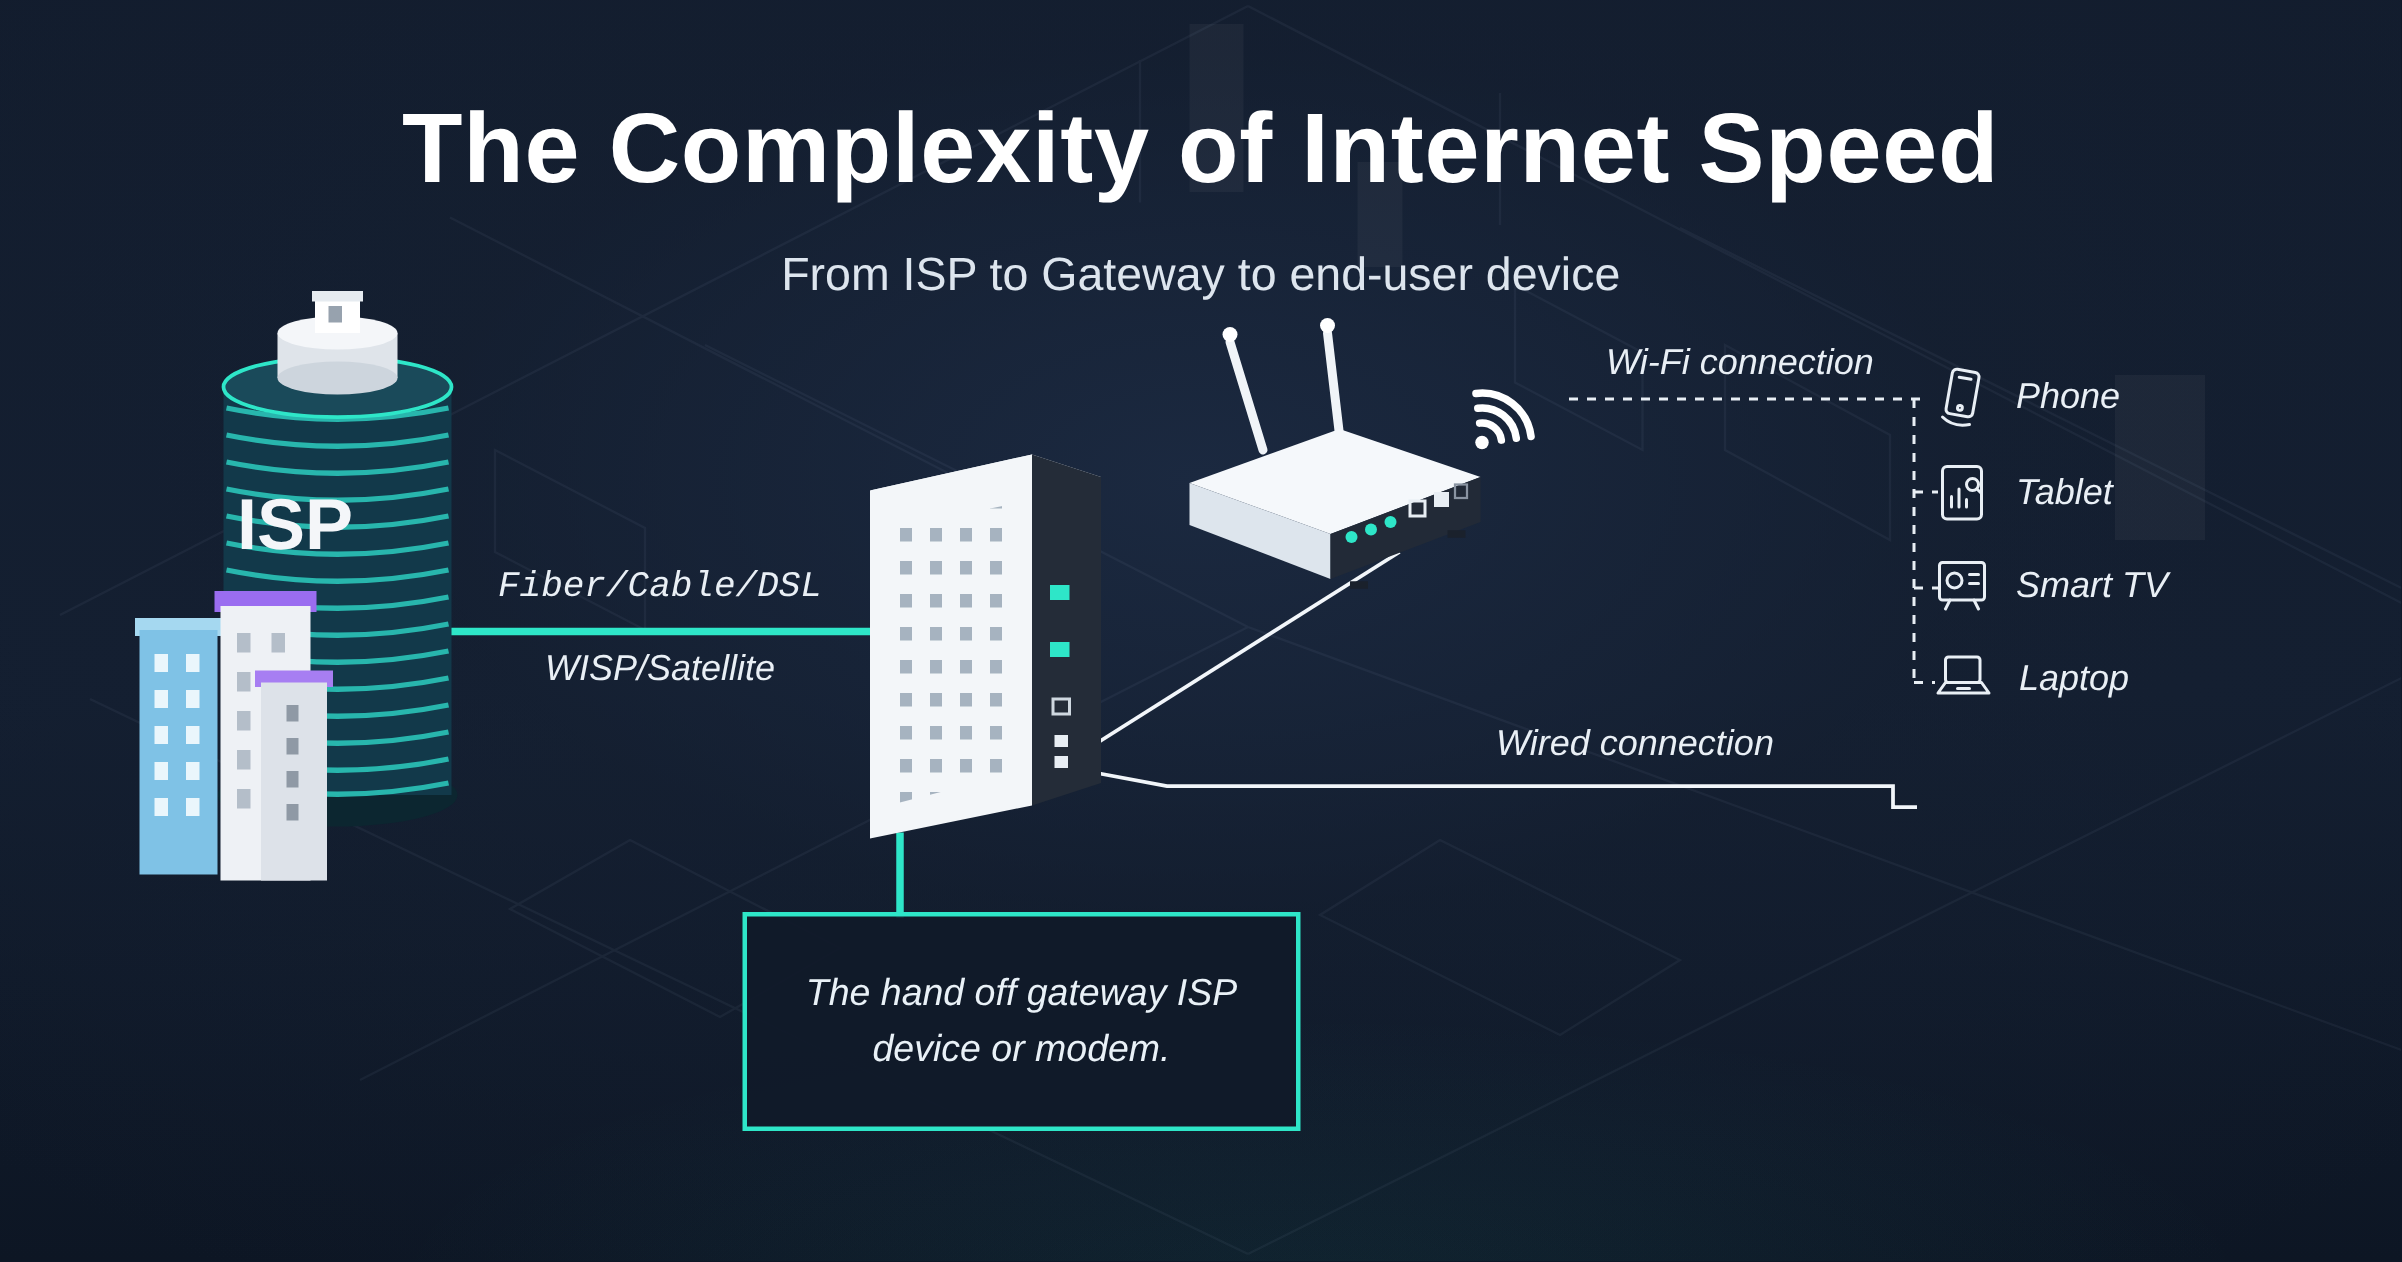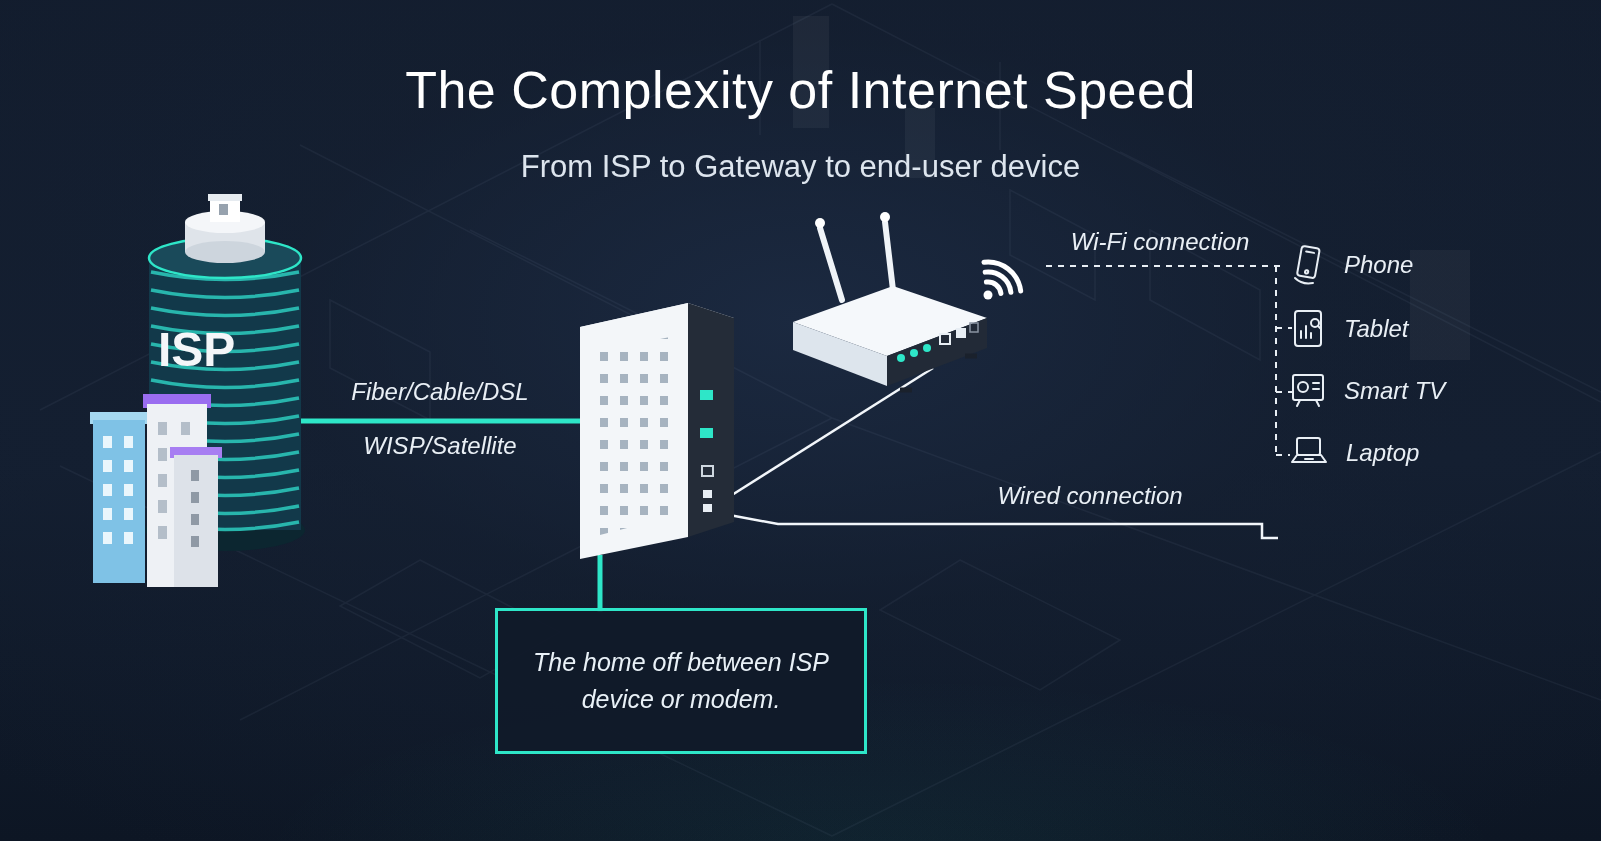--- a/index.html
+++ b/index.html
@@ -13,21 +13,21 @@
     position:relative; width:1601px; height:841px; overflow:hidden;
     background:
       radial-gradient(ellipse 900px 260px at 55% 102%, rgba(46,230,200,0.06), rgba(46,230,200,0) 70%),
       radial-gradient(ellipse 1150px 640px at 50% 38%, #1b2940 0%, #16213377 45%, #0e172600 100%),
       linear-gradient(180deg,#121c2d 0%, #131e30 55%, #0d1624 100%);
   }
   svg.layer { position:absolute; left:0; top:0; }
   .bg-layer { z-index:0; }
   .diagram-layer { z-index:2; }
   .header { position:absolute; top:60px; left:0; width:100%; text-align:center; z-index:5; }
-  .title { font-size:52px; font-weight:400; color:#ffffff; letter-spacing:0.5px; }
+  .title { font-size:66px; font-weight:700; color:#ffffff; letter-spacing:0.5px; }
   .subtitle { margin-top:29px; font-size:31px; font-weight:400; color:#dde5ee; }
   .conn-label {
     position:absolute; z-index:4; font-style:italic; font-size:24px;
     color:#e9eff5; text-align:center;
   }
   .callout {
     position:absolute; left:495px; top:608px; width:372px; height:146px;
     border:3px solid #2ee6c8; background:rgba(16,26,41,0.93);
     display:flex; flex-direction:column; justify-content:center; align-items:center;
     z-index:4;
@@ -203,27 +203,27 @@
     </g>
 
     <g transform="rotate(38 988 295)" stroke="#ffffff" stroke-width="5" stroke-linecap="round" fill="none">
       <path d="M978.8 285.8 A13 13 0 0 1 997.2 285.8"></path>
       <path d="M971.7 278.7 A23 23 0 0 1 1004.3 278.7"></path>
       <path d="M964.7 271.7 A33 33 0 0 1 1011.3 271.7"></path>
     </g>
     <circle cx="988" cy="295" r="4.5" fill="#ffffff"></circle>
   </svg>
 
-  <div class="conn-label" style="left:300px; top:378px; width:280px;">Fiber/Cable/DSL</div>
+  <div class="conn-label" style="left:300px; top:378px; width:280px;font-family:Liberation Mono, monospace;">Fiber/Cable/DSL</div>
   <div class="conn-label" style="left:300px; top:432px; width:280px;">WISP/Satellite</div>
   <div class="conn-label" style="left:1040px; top:228px; width:240px;">Wi-Fi connection</div>
   <div class="conn-label" style="left:960px; top:482px; width:260px;">Wired connection</div>
 
   <div class="callout">
-    <p>The home off between ISP</p>
+    <p>The hand off gateway ISP</p>
     <p>device or modem.</p>
   </div>
 
   <div class="device-row" style="top:242px;">
     <svg width="44" height="46" viewBox="0 0 44 46">
       <g class="icon-stroke" transform="rotate(10 22 22)">
         <rect x="13" y="5" width="18" height="30" rx="3"></rect>
         <line x1="18" y1="10" x2="26" y2="10"></line>
         <circle cx="22" cy="30" r="1.6"></circle>
       </g>

